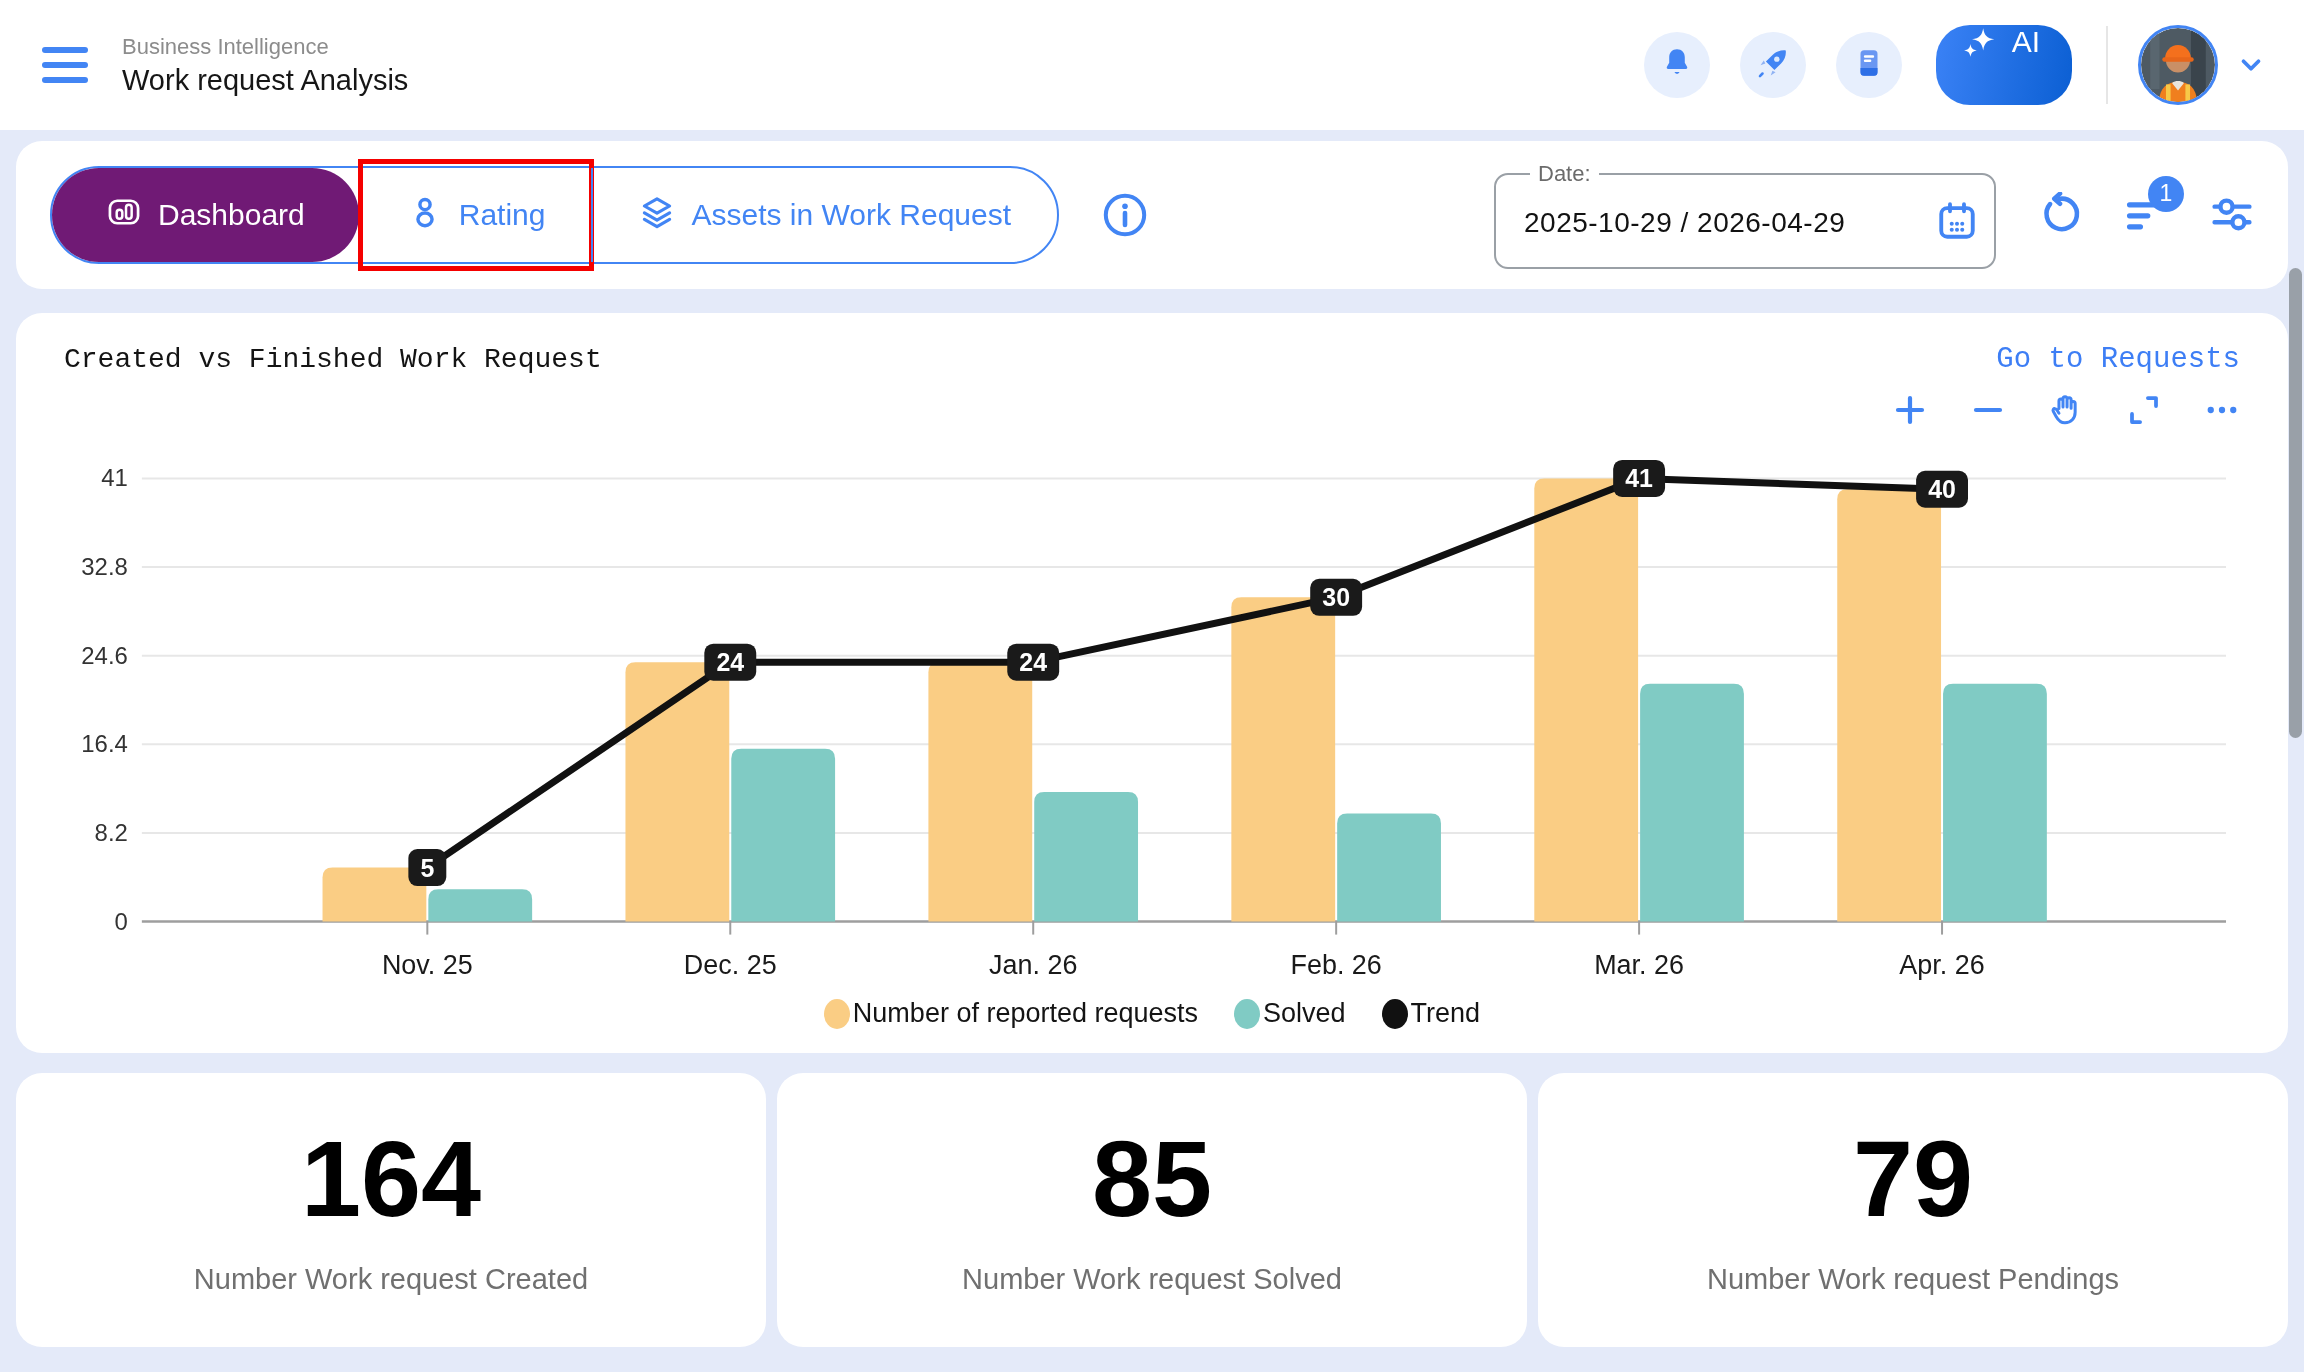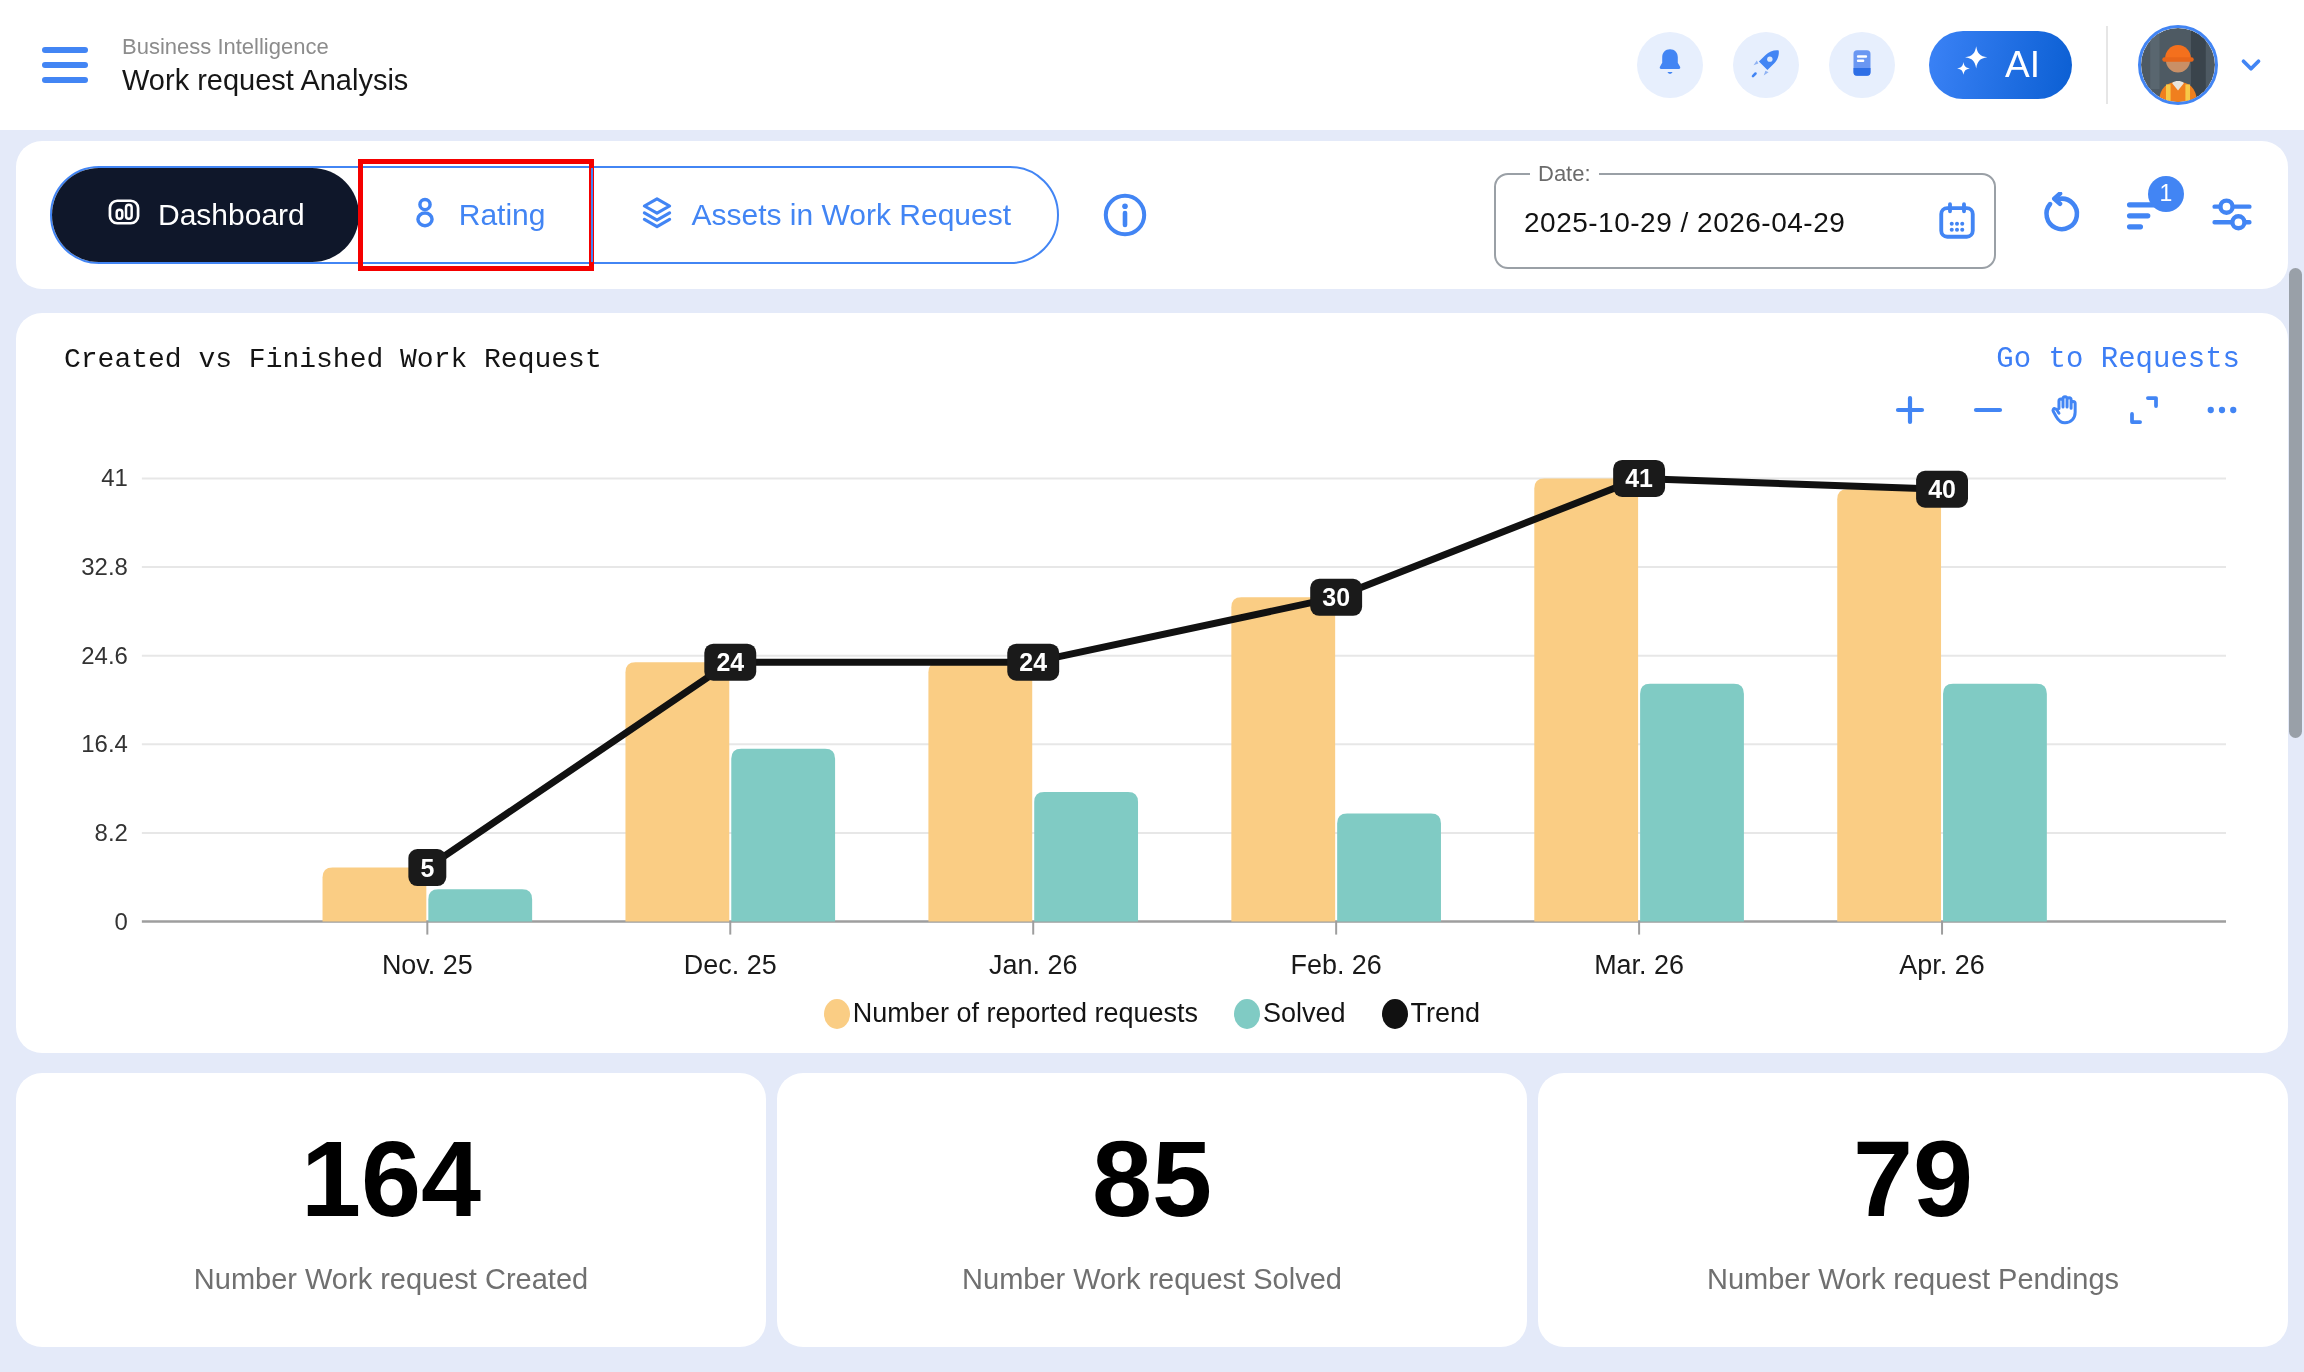--- a/index.html
+++ b/index.html
@@ -9,34 +9,34 @@
   
   .header { height:130px; background:#fff; display:flex; align-items:center; padding:12px 38px; }
   .hamburger { width:46px; height:36px; display:flex; flex-direction:column; justify-content:space-between; cursor:pointer; margin-left:4px; }
   .hamburger span { display:block; height:6px; border-radius:4px; background:#4285F4; }
   .titles { margin-left:34px; }
   .title-small { font-size:22px; color:#8C8C8C; }
   .title-big { font-size:29px; color:#161616; font-weight:500; margin-top:4px; }
   .header-right { margin-left:auto; display:flex; align-items:center; }
   .icon-circle { width:66px; height:66px; border-radius:50%; background:#E7EFFD; display:flex; align-items:center; justify-content:center; margin-left:30px; cursor:pointer; }
   .icon-circle svg { width:34px; height:34px; }
-  .ai-btn { margin-left:34px; height:68px; border:none; border-radius:34px; padding:0 32px 0 26px; display:flex; align-items:center; gap:14px; background:linear-gradient(100deg,#3B82F6 0%,#0B5FD3 100%); color:#fff; font-size:37px; font-family:inherit; cursor:pointer; }
+  .ai-btn { margin-left:34px; height:80px; border:none; border-radius:34px; padding:0 32px 0 26px; display:flex; align-items:flex-start; gap:14px; background:linear-gradient(100deg,#3B82F6 0%,#0B5FD3 100%); color:#fff; font-size:30px; font-family:inherit; cursor:pointer; }
   .ai-btn svg { width:36px; height:36px; }
   .v-divider { width:2px; height:78px; background:#E6E6E6; margin:0 30px 0 34px; }
   .avatar { width:80px; height:80px; border-radius:50%; border:3px solid #4285F4; overflow:hidden; cursor:pointer; flex:none; }
   .avatar svg { width:100%; height:100%; display:block; }
   .chevron { margin-left:18px; cursor:pointer; display:flex; }
   .chevron svg { width:30px; height:30px; }
 
   
   .toolbar-card { margin:11px 16px 0; height:148px; background:#fff; border-radius:26px; display:flex; align-items:center; padding:0 34px; }
   .tab-group { display:flex; height:98px; border:2px solid #4285F4; border-radius:49px; background:#fff; }
   .tab { display:flex; align-items:center; gap:16px; font-size:30px; font-weight:500; padding:0 46px; background:none; border:none; font-family:inherit; color:#4285F4; cursor:pointer; position:relative; }
   .tab svg { width:36px; height:36px; }
-  .tab.active { background:#0f172a; color:#fff; border-radius:49px; padding:0 54px; }
+  .tab.active { background:#701a75; color:#fff; border-radius:49px; padding:0 54px; }
   .tab + .tab:not(.active) { border-left:2px solid #4285F4; }
   .tab .red-box { position:absolute; top:-9px; bottom:-9px; left:-3px; right:-3px; border:5px solid #F50000; pointer-events:none; }
   .info-btn { width:48px; height:48px; margin-left:42px; background:none; border:none; cursor:pointer; }
   .info-btn svg { width:48px; height:48px; }
   .date-fieldset { margin-left:auto; width:502px; height:108px; border:2px solid #9AA0A6; border-radius:14px; padding:0 16px; }
   .date-fieldset legend { margin-left:18px; padding:0 8px; font-size:22px; color:#6B6B6B; }
   .date-row { display:flex; align-items:center; height:72px; cursor:pointer; }
   .date-value { flex:1; font-size:28px; color:#121212; padding-left:12px; letter-spacing:.5px; }
   .date-row svg { width:42px; height:42px; }
   .tool-icon-btn { background:none; border:none; cursor:pointer; margin-left:42px; position:relative; display:flex; }

